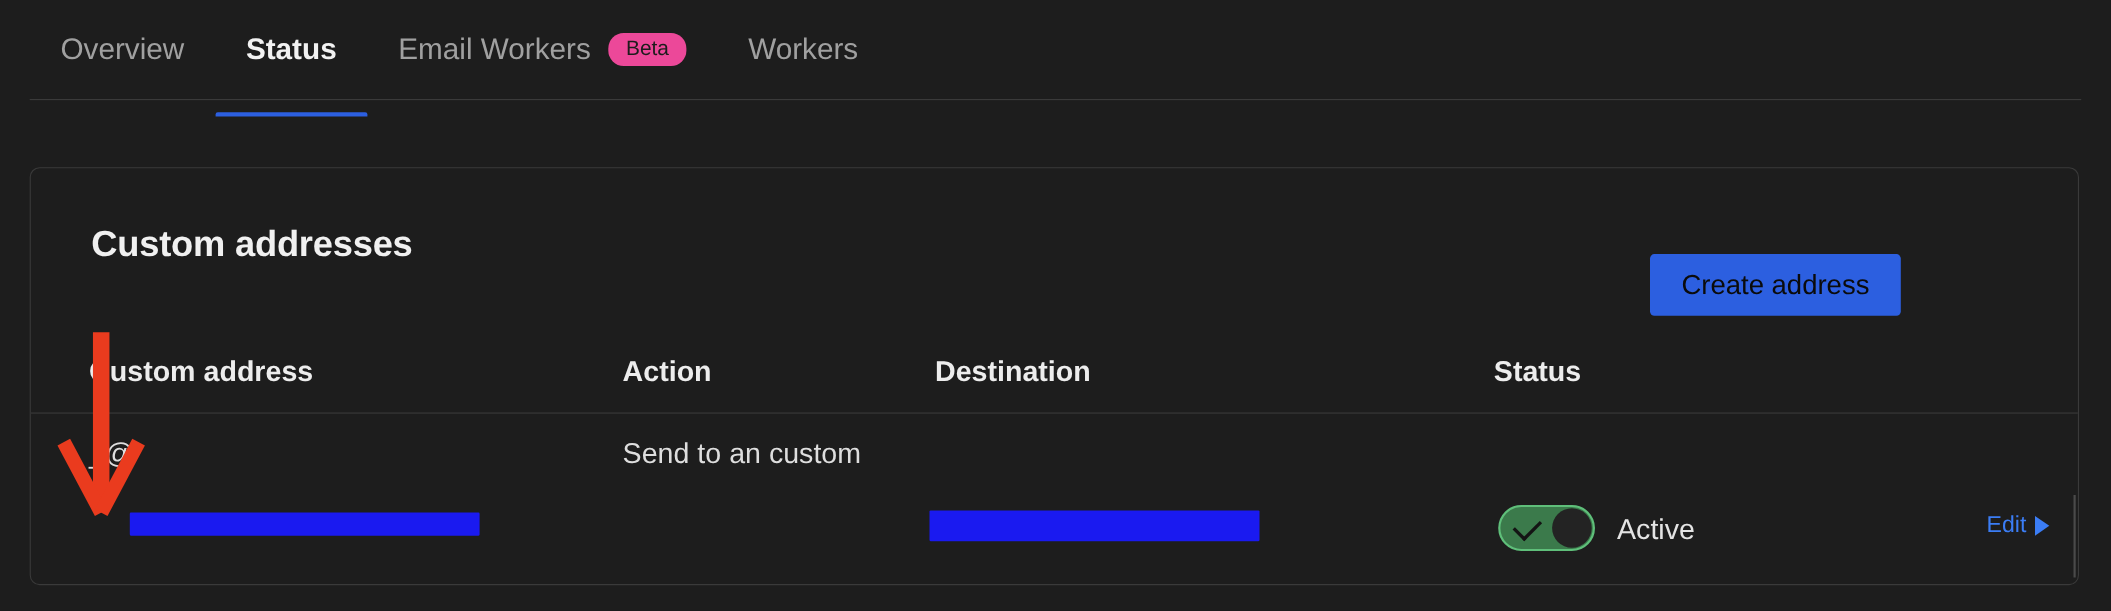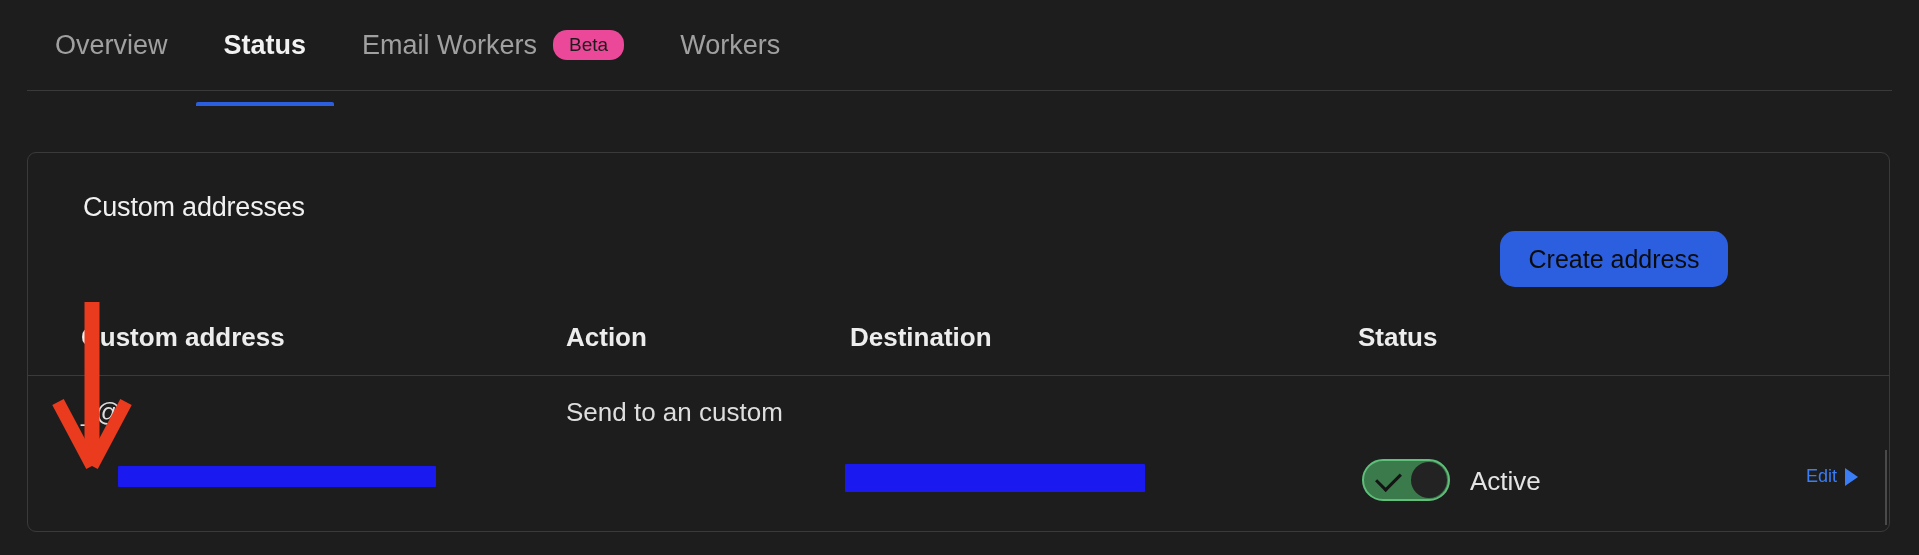--- a/index.html
+++ b/index.html
@@ -86,41 +86,41 @@
     overflow: hidden;
   }
   .card-header {
     position: absolute;
     left: 0; top: 0;
     width: 100%;
     height: 152px;
   }
   .card-title {
     position: absolute;
-    left: 55px; top: 39px;
-    font-size: 27px;
-    font-weight: normal;
+    left: 55px; top: 50px;
+    font-size: 33px;
+    font-weight: bold;
     color: #f0f0f0;
     letter-spacing: -0.2px;
   }
   .card-desc {
     position: absolute;
     left: 55px; top: 104px;
     font-size: 27px;
     color: #cfcfcf;
   }
   .create-btn {
     position: absolute;
     left: 1472px; top: 78px;
     width: 228px;
     height: 56px;
     background: #2c5fe0;
     color: #0b0b0b;
     border: none;
-    border-radius: 15px;
+    border-radius: 4px;
     font-family: "Liberation Sans", sans-serif;
     font-size: 25px;
     cursor: pointer;
     display: flex;
     align-items: center;
     justify-content: center;
   }
 
   
   .table {
@@ -218,21 +218,21 @@
   .status-label {
     position: absolute;
     left: 1470px; top: 466px;
     font-size: 26px;
     color: #e4e4e4;
   }
 
   .edit-link {
     position: absolute;
     left: 1806px; top: 466px;
-    font-size: 18px;
+    font-size: 21px;
     color: #3b7df5;
     text-decoration: none;
     cursor: pointer;
     display: flex;
     align-items: center;
     gap: 8px;
   }
   .edit-caret {
     width: 0; height: 0;
     border-left: 13px solid #3b7df5;

